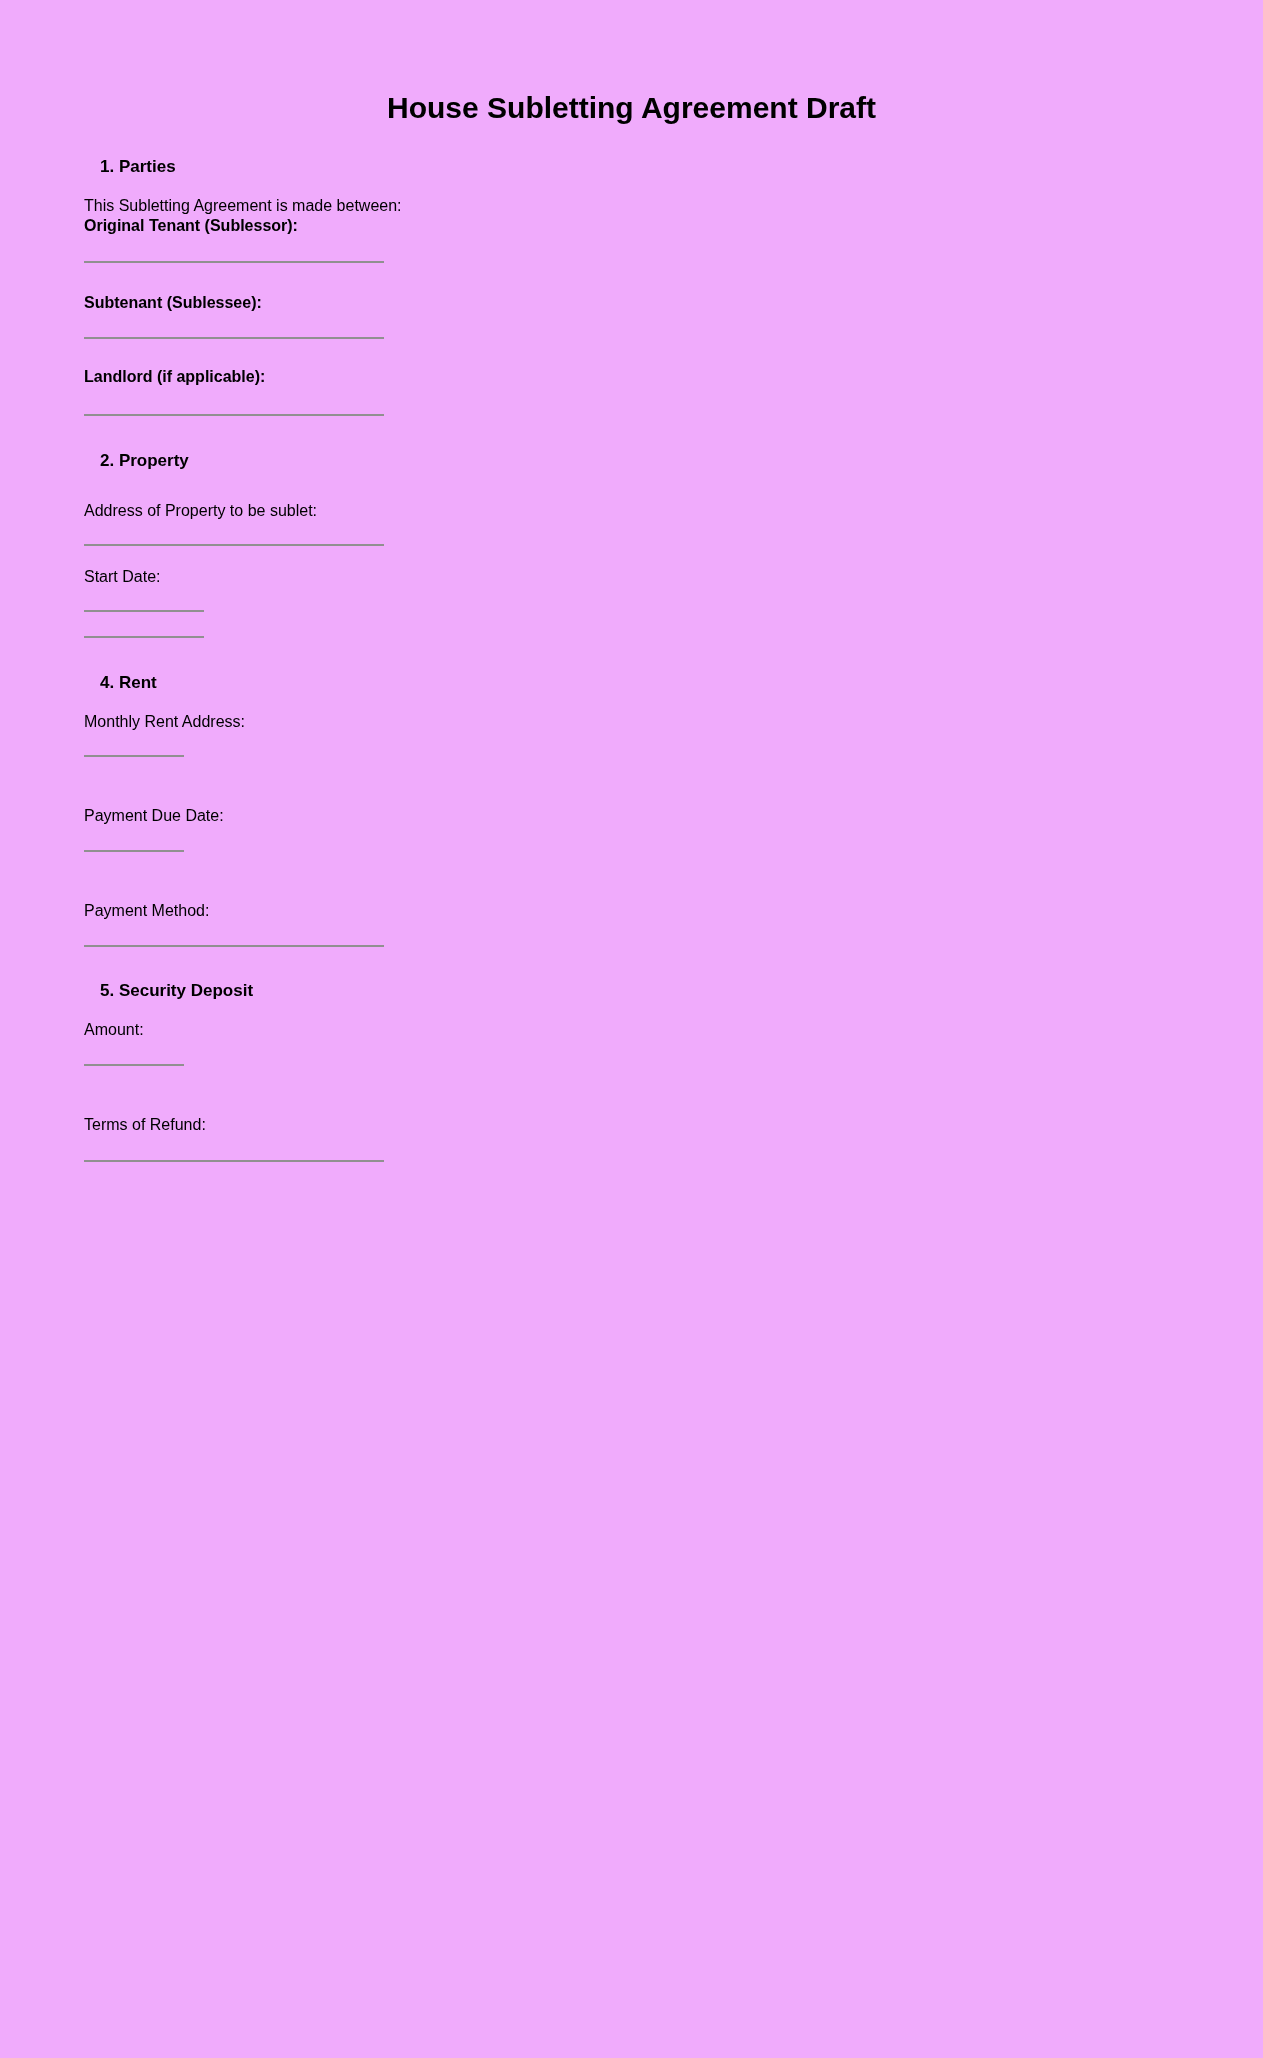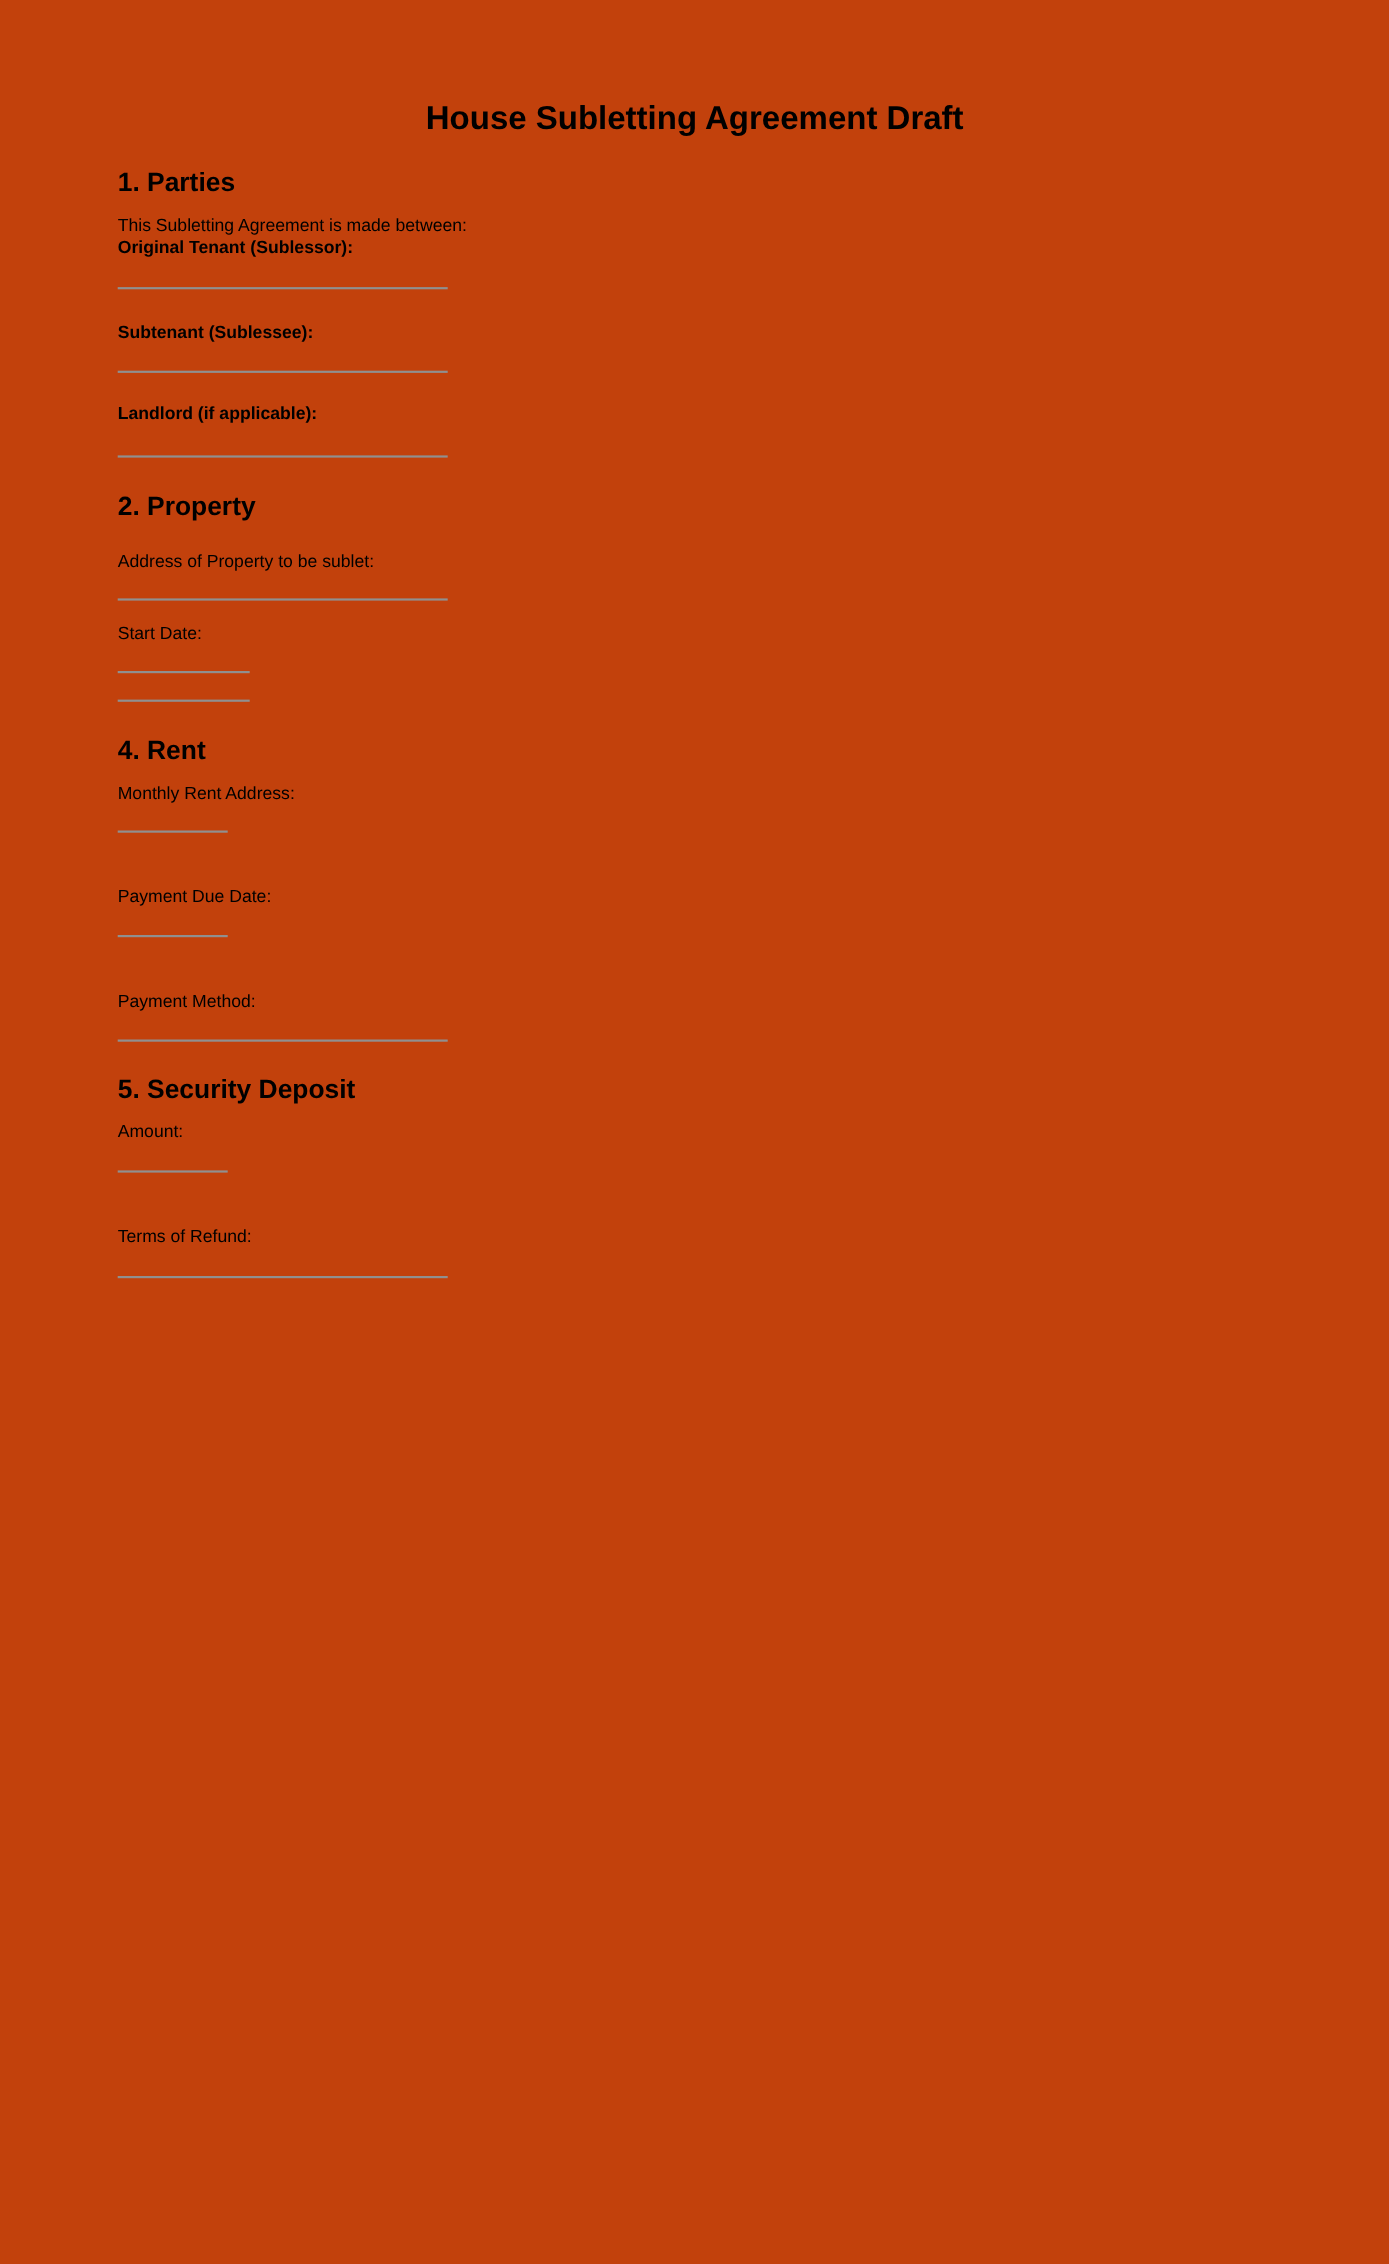--- a/index.html
+++ b/index.html
@@ -5,37 +5,37 @@
   html, body {
     margin: 0;
     padding: 0;
     background: #ffffff;
   }
   .page {
     position: relative;
     width: 1263px;
     min-height: 2058px;
     box-sizing: border-box;
-    padding: 0 107px;
+    padding: 0 84px;
     overflow: hidden;            
-    background: #c2410c;
+    background: #f0abfc;
     font-family: "Liberation Sans", "DejaVu Sans", sans-serif;
     color: #000000;
   }
   .doc-title {
     margin: 90px 0 0 0;
     font-size: 30px;
     line-height: 36px;
     font-weight: bold;
     text-align: center;
     white-space: pre-wrap;
   }
   .sec-heading {
-    margin: 0;
-    font-size: 24px;
+    margin: 16px;
+    font-size: 17px;
     line-height: 25px;
     font-weight: bold;
     white-space: pre-wrap;       
   }
   .p {
     margin: 0;
     font-size: 16px;
     line-height: 20px;
     white-space: pre-wrap;
   }

